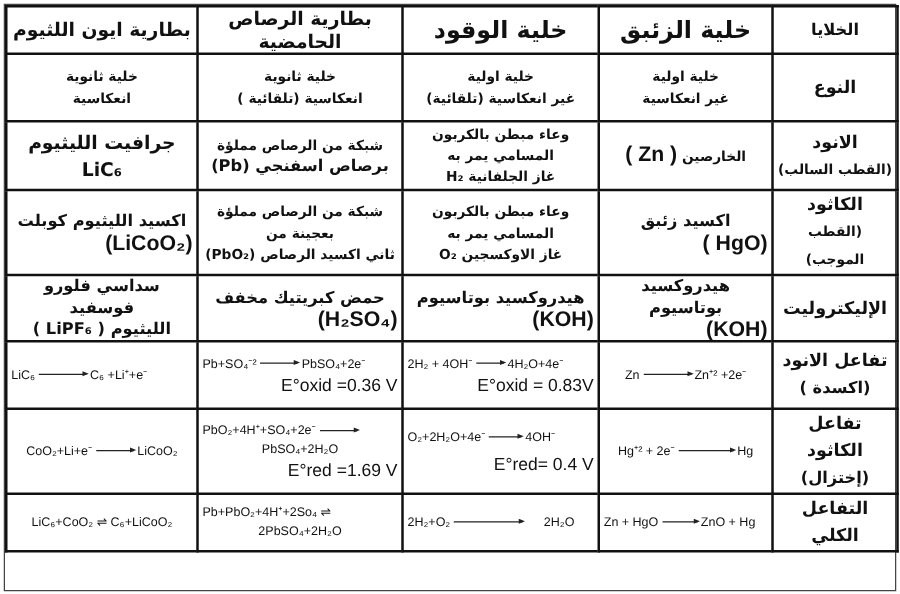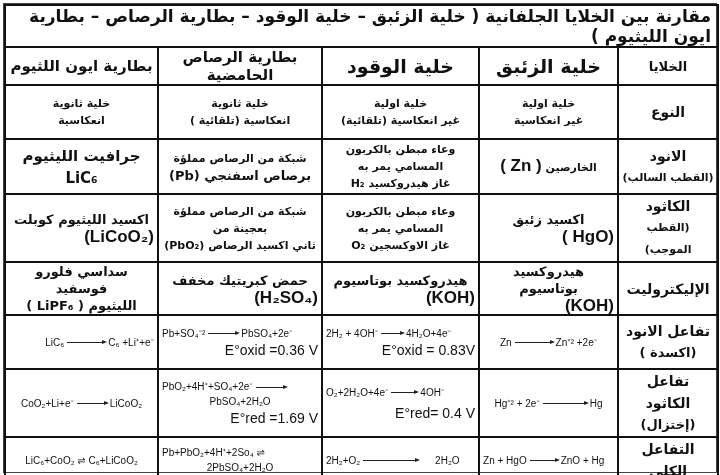--- a/index.html
+++ b/index.html
@@ -31,23 +31,20 @@
 
 <table class="cmp">
   <colgroup>
     <col style="width:100px">
     <col style="width:139px">
     <col style="width:157px">
     <col style="width:164px">
     <col style="width:153px">
   </colgroup>
   <tbody>
-      <tr>
-    <td colspan="5" class="title-cell">مقارنة بين الخلايا الجلفانية ( خلية الزئبق – خلية الوقود – بطارية الرصاص – بطارية ايون الليثيوم )</td>
-  </tr>
   <tr class="hdr">
     <td class="label-col">الخلايا</td>
     <td>خلية الزئبق</td>
     <td>خلية الوقود</td>
     <td class="small-hdr">بطارية الرصاص الحامضية</td>
     <td class="small-hdr">بطارية ايون اللثيوم</td>
   </tr>
 
   <tr style="height:54px">
     <td class="rowlabel"><span>النوع</span></td>
@@ -74,21 +71,21 @@
       <span>الانود</span>
       <span class="sub">(القطب السالب)</span>
     </td>
     <td class="ar">
       <span>الخارصين</span>
       <span class="latin chem">( Zn )</span>
     </td>
     <td class="ar">
       <div>وعاء مبطن بالكربون</div>
       <div>المسامي يمر به</div>
-      <div>غاز هيدروكسيد H₂</div>
+      <div>غاز الجلفانية H₂</div>
     </td>
     <td class="ar">
       <div>شبكة من الرصاص مملؤة</div>
       <div style="font-size:13px">برصاص اسفنجي (Pb)</div>
     </td>
     <td class="ar ar-big">جرافيت الليثيوم LiC₆</td>
   </tr>
 
   <tr style="height:57px">
     <td class="rowlabel">
@@ -151,21 +148,21 @@
       </div>
       <div class="pot">E°oxid = 0.83V</div>
     </td>
     <td>
       <div class="eq">
         <span>Pb+SO₄⁻²</span><span class="arrow" style="width:30px"></span><span>PbSO₄+2e⁻</span>
       </div>
       <div class="pot">E°oxid =0.36 V</div>
     </td>
     <td>
-      <div class="eq" style="text-align:right">
+      <div class="eq" style="text-align:left">
         <span>LiC₆</span><span class="arrow"></span><span>C₆ +Li⁺+e⁻</span>
       </div>
     </td>
   </tr>
 
   <tr style="height:61px">
     <td class="rowlabel">
       <span>تفاعل الكاثود</span>
       <span class="sub" style="font-size:13px">(إختزال)</span>
     </td>

